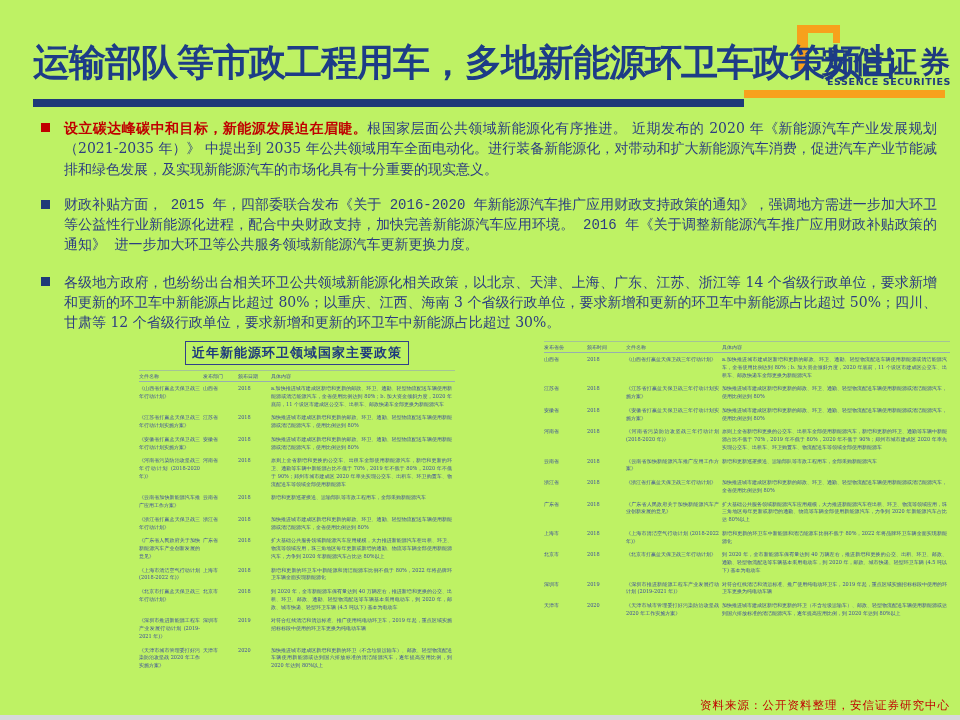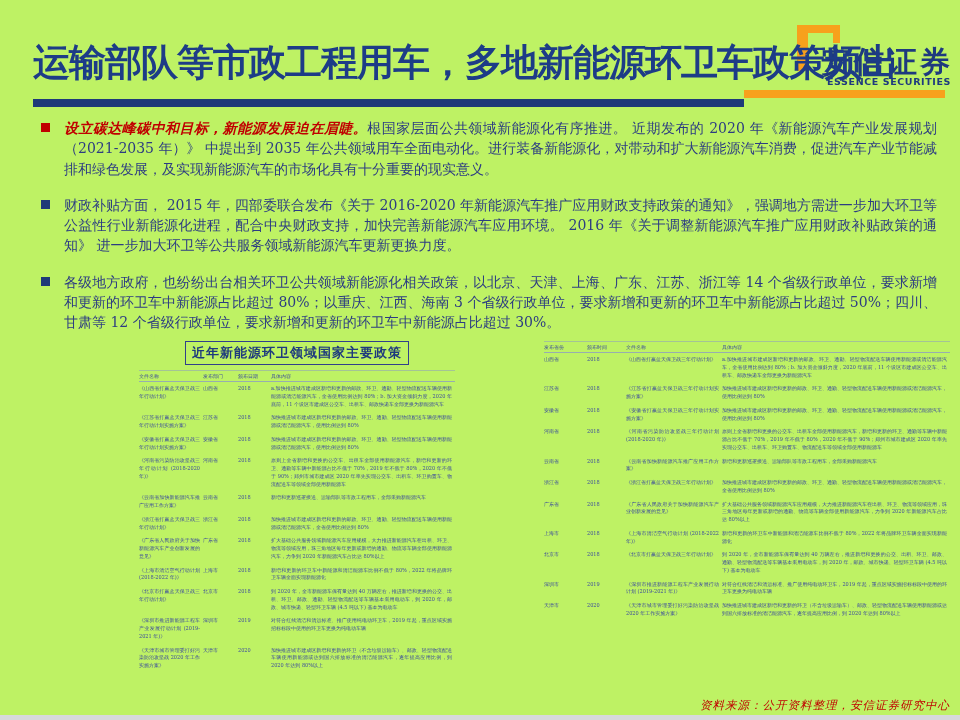--- a/index.html
+++ b/index.html
@@ -15,26 +15,26 @@
   .title{position:absolute;left:33px;top:42px;width:915px;margin:0;z-index:2;
          font-size:37px;line-height:1.15;font-weight:bold;color:#1d3c87;
          letter-spacing:-1px;white-space:nowrap;}
   .bar-blue{position:absolute;left:33px;top:99px;width:711px;height:8px;background:#1e3a78;z-index:2;}
   .bar-orange{position:absolute;left:744px;top:90px;width:201px;height:8px;background:#f7a11c;z-index:2;}
   
   .bullets{position:absolute;left:40px;top:118px;width:897px;z-index:2;
            font-family:"DejaVu Serif",serif;}
   .bullet{display:flex;margin:0 0 16px 0;}
   .bullet.b1{min-height:60px;}
-  .bullet.b2{min-height:60px;}
+  .bullet.b2{min-height:60px;font-family:Liberation Mono, monospace;}
   .bullet.b3{min-height:64px;justify-content:flex-end;}
   .marker{flex:0 0 9px;width:9px;height:9px;margin:5px 14px 0 1px;background:#1e3a78;}
   .marker.red{background:#c00000;}
   .btext{margin:0;flex:1;font-size:14px;line-height:1.45;color:#2c3c82;text-align:justify;}
-  .lead{color:#c00000;font-weight:bold;font-style:italic;}
+  .lead{color:#c00000;font-weight:bold;}
   
   .fig{position:absolute;top:341px;margin:0;z-index:2;}
   .fig-left{left:139px;width:316px;}
   .fig-right{left:544px;width:406px;}
   .fig-title-box{width:fit-content;margin:0 auto 5px auto;border:1px solid #31408a;
                  padding:2px 6px;font-size:13px;font-weight:bold;color:#1e3a7e;
                  letter-spacing:1px;font-family:"DejaVu Serif",serif;white-space:nowrap;}
   .shrink{transform:scale(0.5);transform-origin:0 0;}
   .fig-left  .shrink{width:632px;}
   .fig-right .shrink{width:812px;}
@@ -45,21 +45,21 @@
                 padding:3px 6px 3px 0;border-bottom:1px solid #8b96c8;}
   table.mini td{vertical-align:top;padding:5px 6px 7px 0;text-align:justify;}
   .fig-left  .mini th:nth-child(1),.fig-left  .mini td:nth-child(1){width:122px;}
   .fig-left  .mini th:nth-child(2),.fig-left  .mini td:nth-child(2){width:64px;}
   .fig-left  .mini th:nth-child(3),.fig-left  .mini td:nth-child(3){width:60px;}
   .fig-right .mini th:nth-child(1),.fig-right .mini td:nth-child(1){width:80px;}
   .fig-right .mini th:nth-child(2),.fig-right .mini td:nth-child(2){width:72px;}
   .fig-right .mini th:nth-child(3),.fig-right .mini td:nth-child(3){width:186px;}
   
   .source{position:absolute;right:10px;top:698px;z-index:2;color:#c00000;
-          font-size:11.5px;font-style:italic;letter-spacing:1px;
+          font-size:11.5px;letter-spacing:1px;
           font-family:"DejaVu Serif",serif;white-space:nowrap;}
   .bottom-strip{position:absolute;left:0;bottom:0;width:960px;height:5px;background:#d7d9dc;}
 </style>
 </head>
 <body>
 
 <div class="slide">
 
   <div class="logo">
     <svg class="logo-mark" width="43" height="46" viewBox="0 0 43 46">

